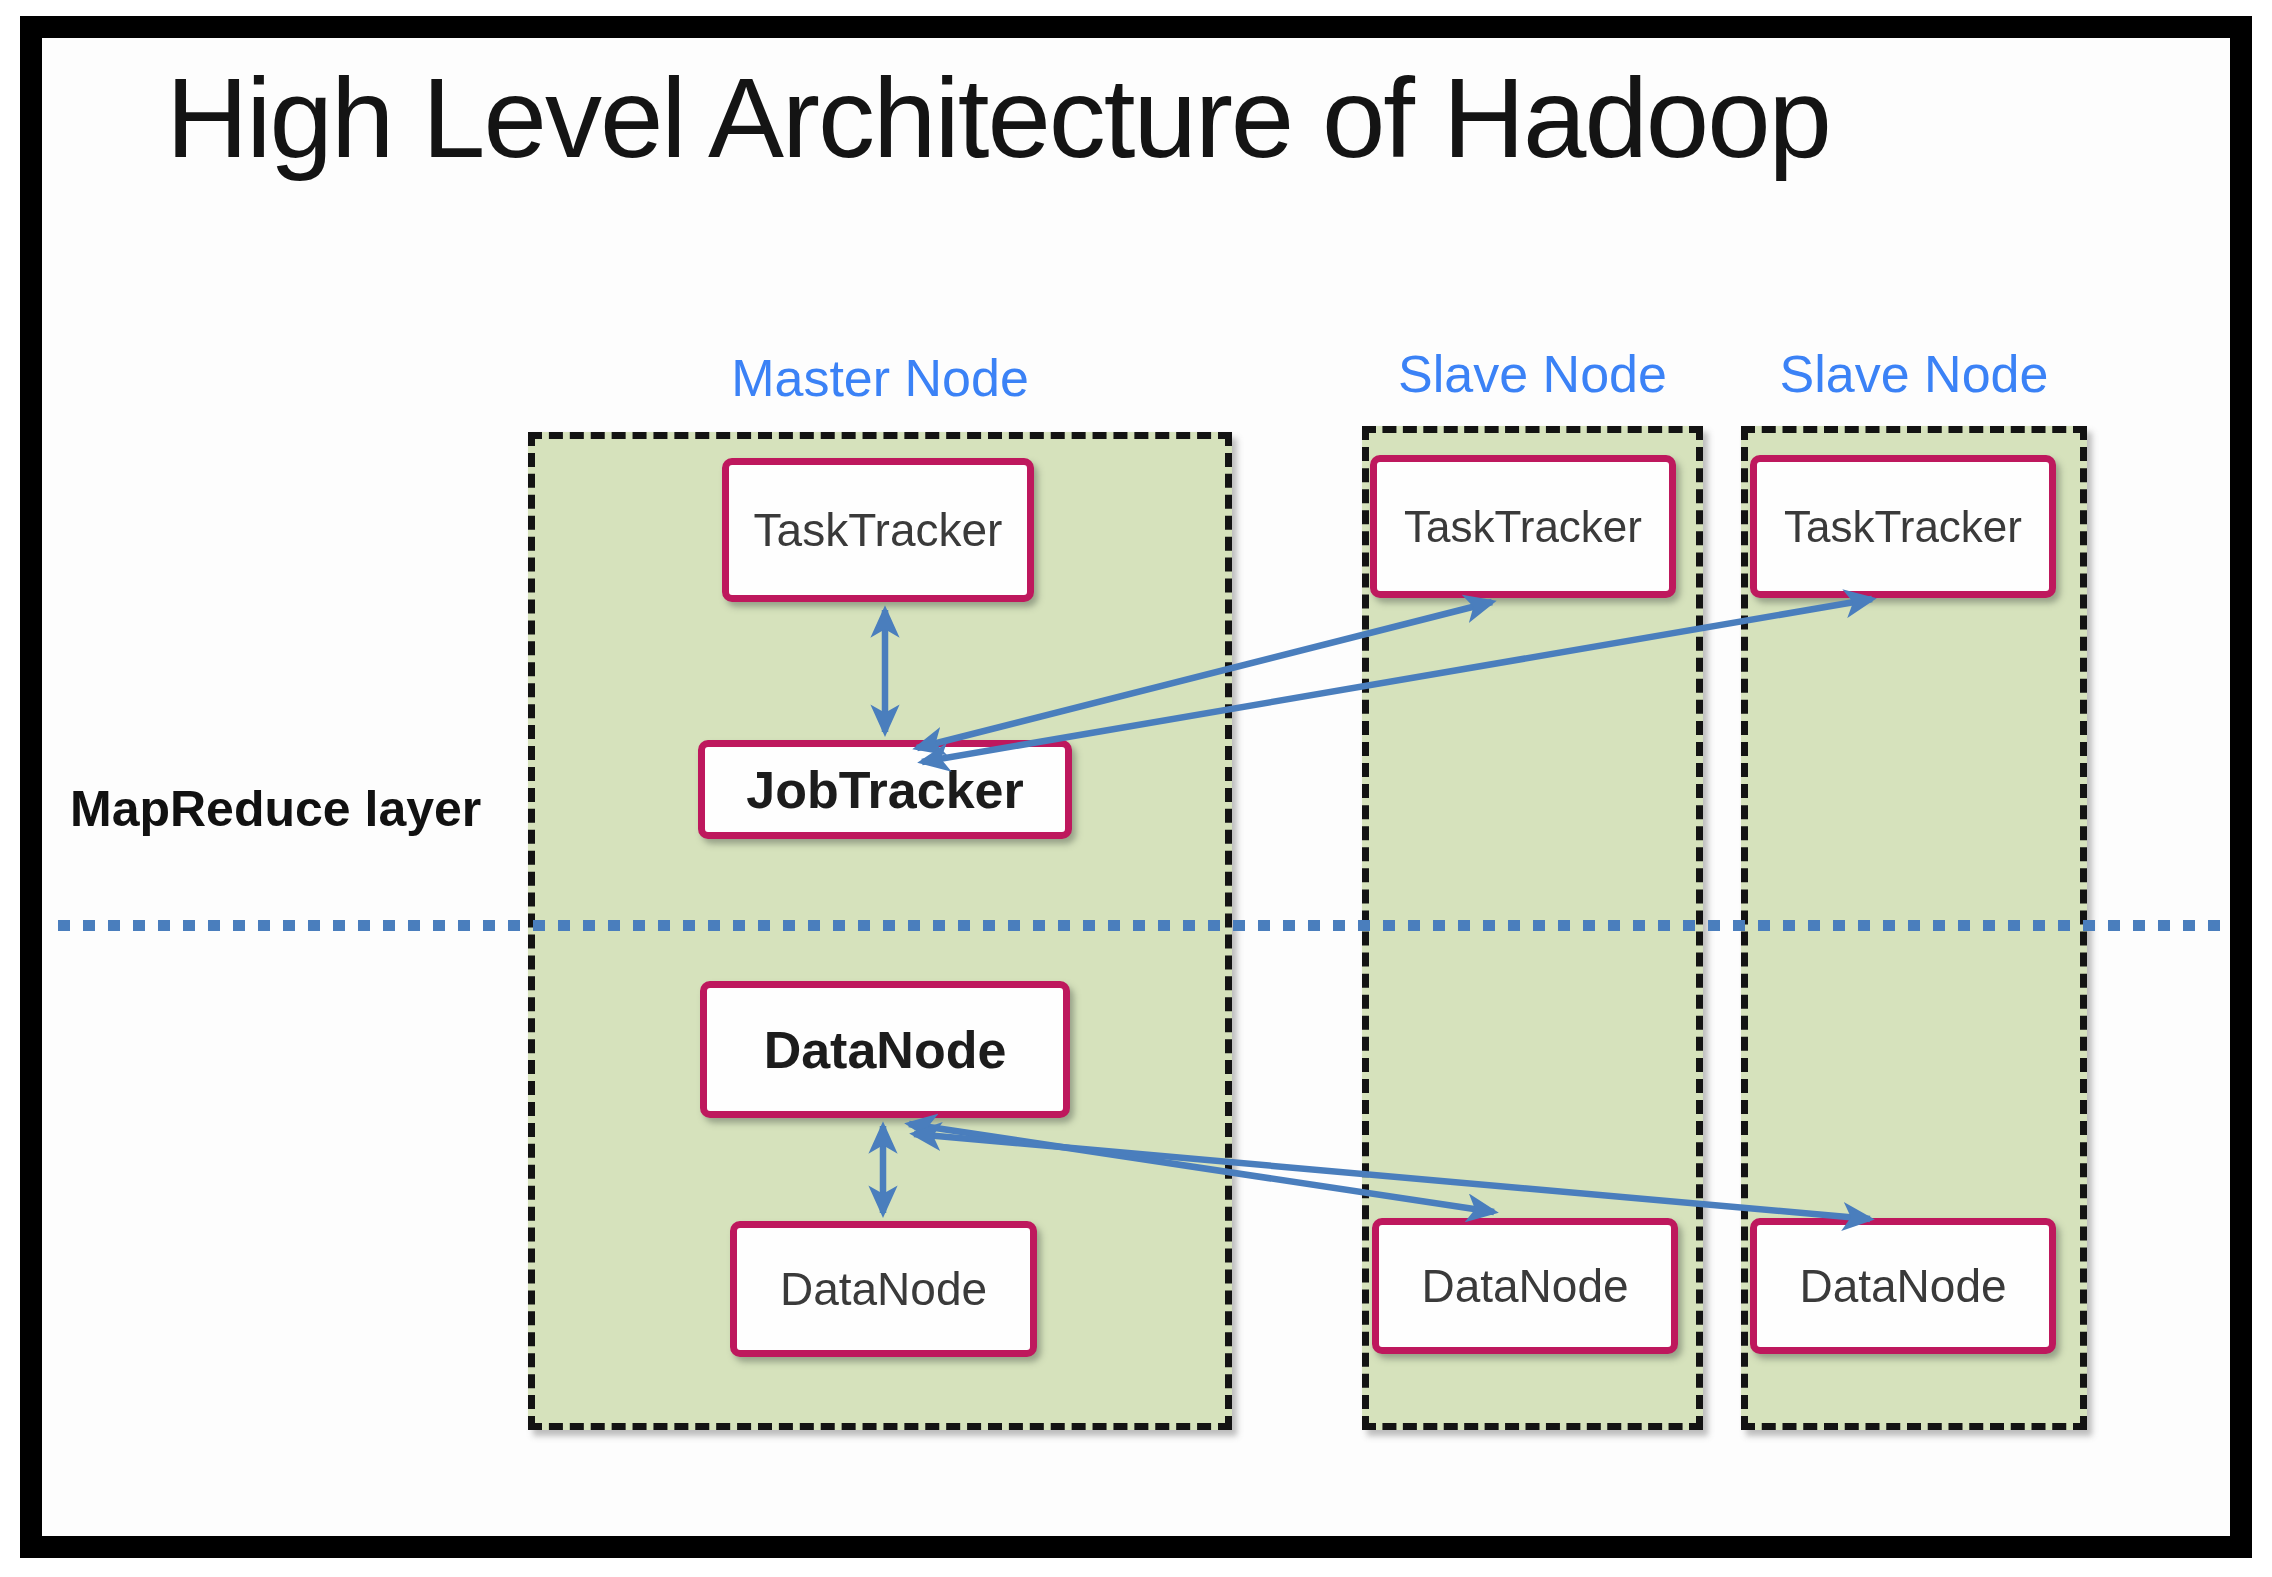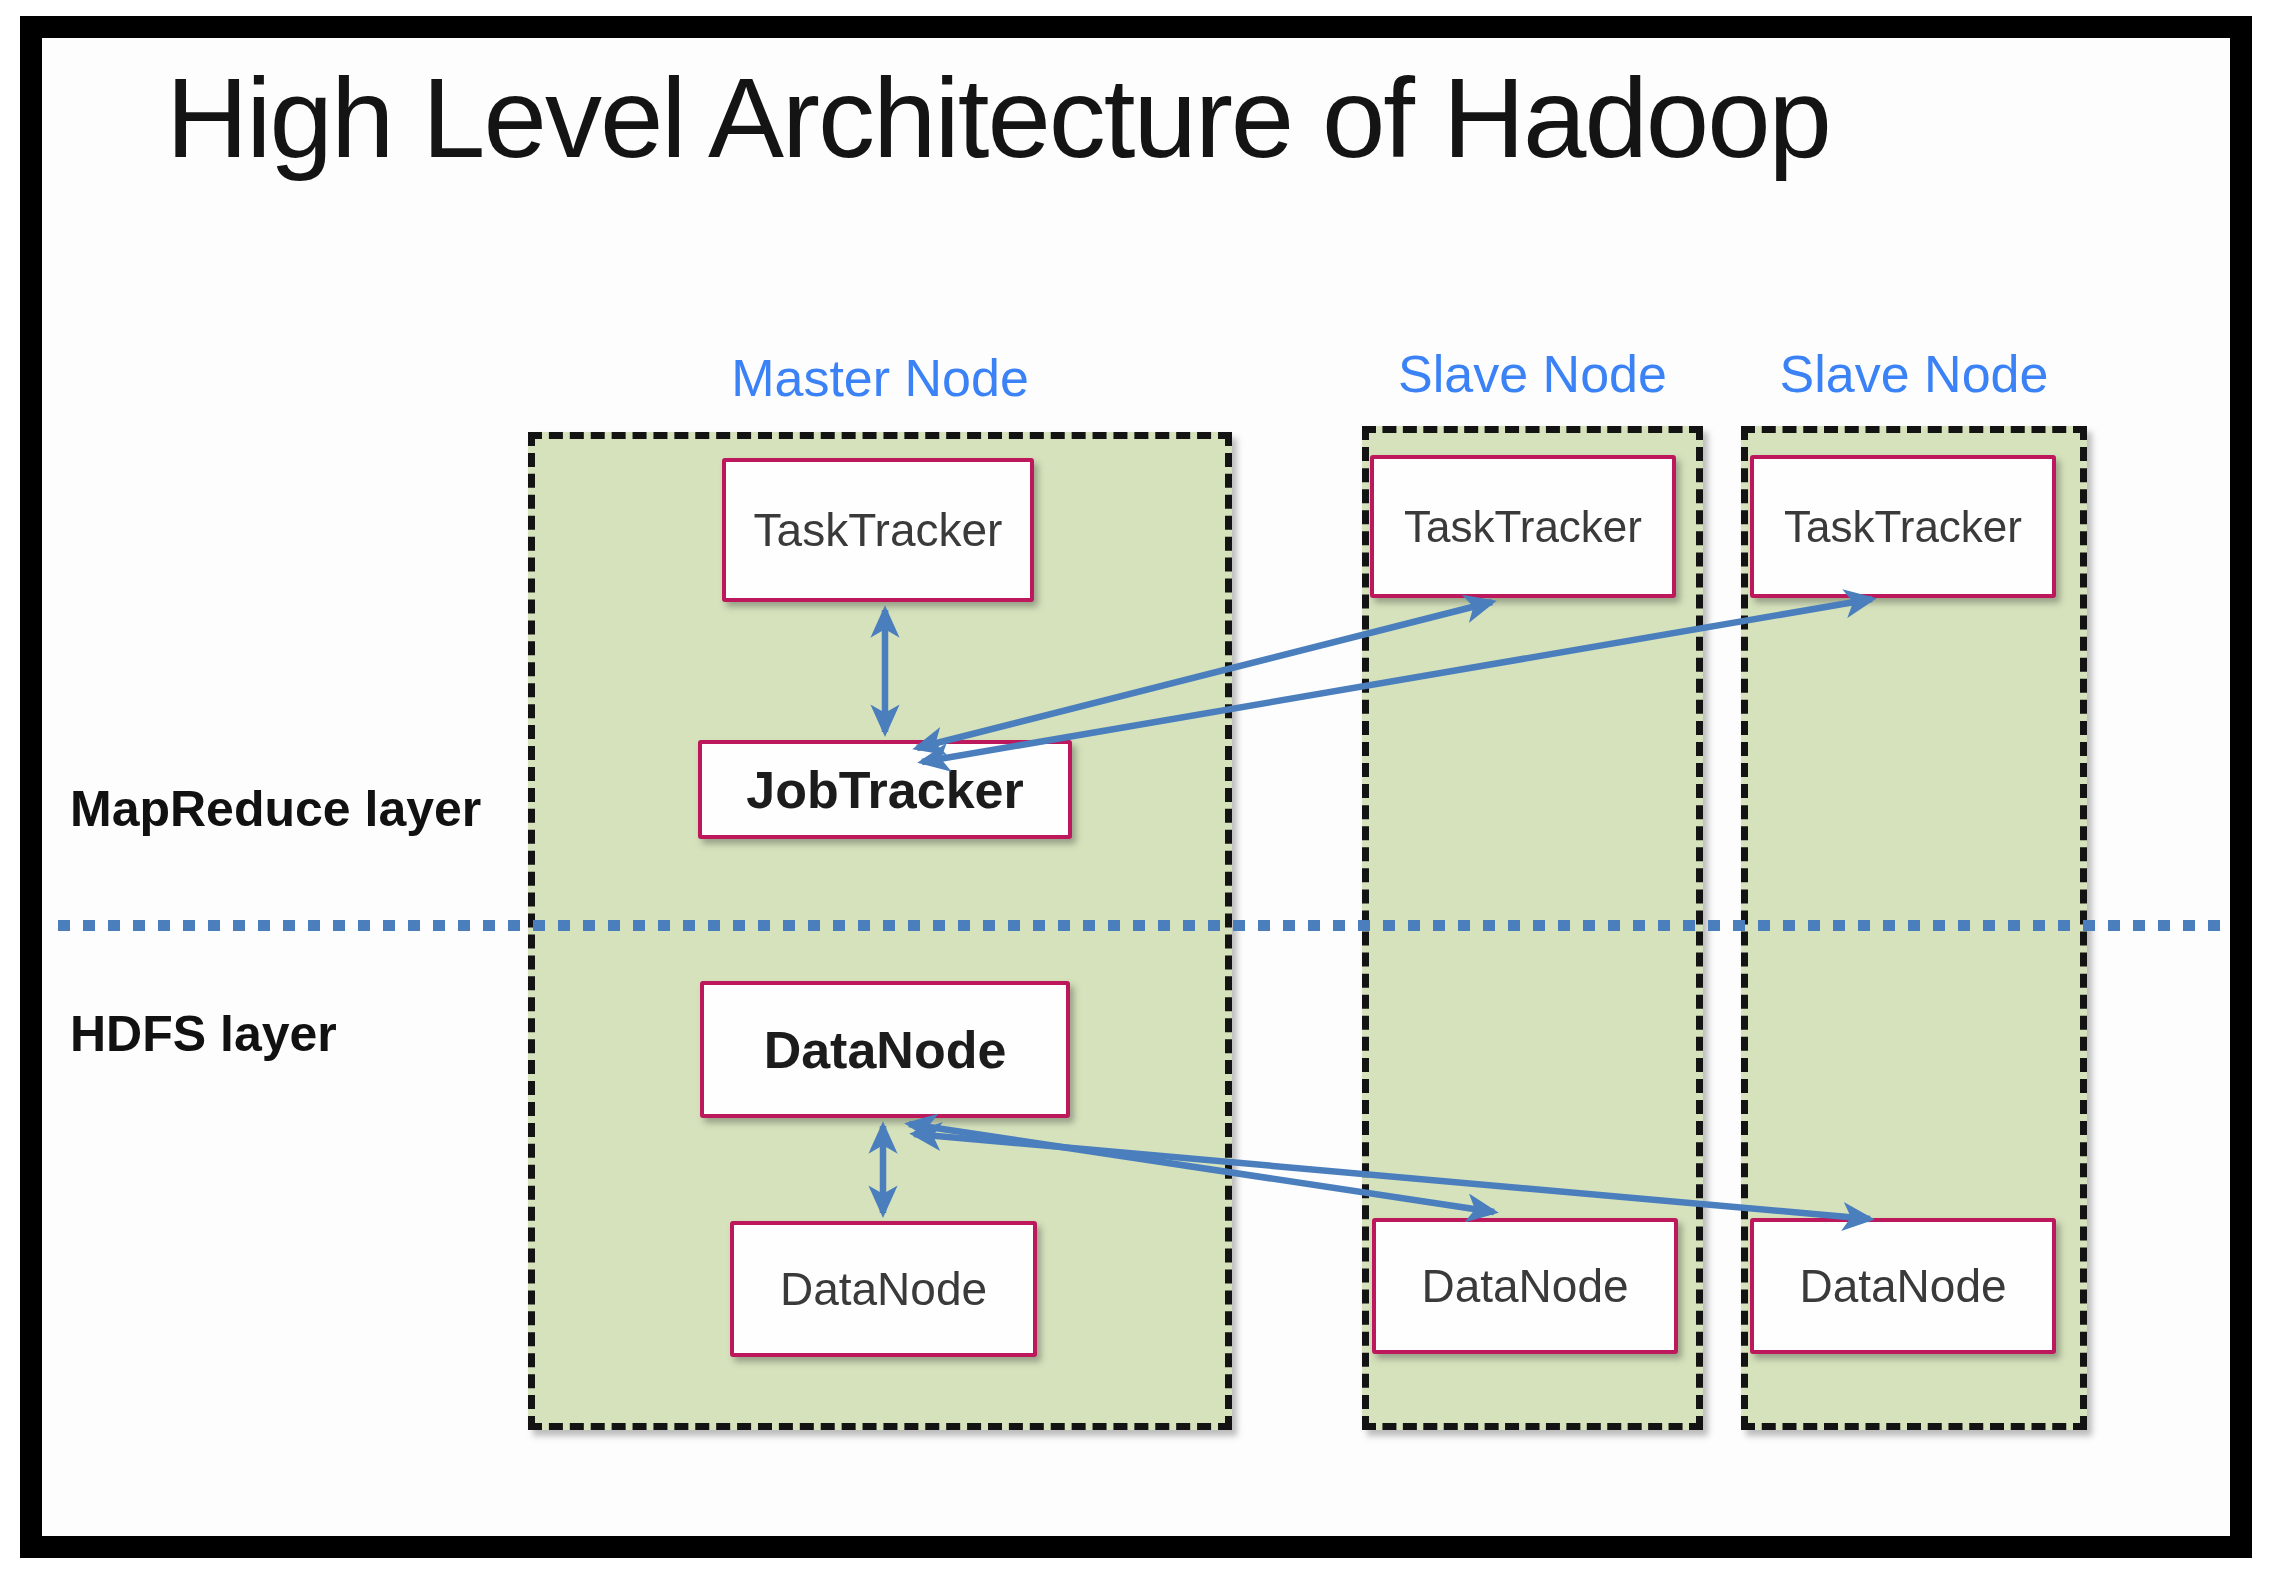--- a/index.html
+++ b/index.html
@@ -16,21 +16,21 @@
     font-size:114px;font-weight:400;color:#141414;letter-spacing:-2px;white-space:nowrap;
   }
   .node-label{
     position:absolute;text-align:center;font-size:52px;color:#3b82f6;white-space:nowrap;
   }
   .node{
     position:absolute;box-sizing:border-box;border:7px dashed #131313;
     background:#d6e2bc;box-shadow:5px 6px 6px rgba(110,110,110,0.45);
   }
   .component{
-    position:absolute;box-sizing:border-box;border:4px solid #be185d;border-radius:3px;
+    position:absolute;box-sizing:border-box;border:7px solid #be185d;border-radius:10px;
     background:#fefefe;display:flex;align-items:center;justify-content:center;
     font-size:46px;color:#3a3a3a;box-shadow:4px 5px 6px rgba(90,100,85,0.5);
     z-index:3;white-space:nowrap;
   }
   .component.bold{font-weight:700;font-size:52px;color:#1c1c1c;}
   .layer-label{
     position:absolute;width:430px;text-align:left;font-weight:700;
     font-size:50px;color:#111111;white-space:nowrap;z-index:2;
   }
   .divider{
@@ -50,21 +50,20 @@
 
   <div class="node-label" style="left:528px;top:348px;width:704px;">Master Node</div>
   <div class="node-label" style="left:1362px;top:344px;width:341px;">Slave Node</div>
   <div class="node-label" style="left:1741px;top:344px;width:346px;">Slave Node</div>
 
   <div class="node" style="left:528px;top:432px;width:704px;height:998px;"></div>
   <div class="node" style="left:1362px;top:426px;width:341px;height:1004px;"></div>
   <div class="node" style="left:1741px;top:426px;width:346px;height:1004px;"></div>
 
   <div class="layer-label" style="left:70px;top:780px;">MapReduce layer</div>
-  <div class="layer-label" style="left:70px;top:1005px;">HDFS layer</div>
 
   <div class="divider"></div>
 
   <div class="component" style="left:722px;top:458px;width:312px;height:144px;">TaskTracker</div>
   <div class="component bold" style="left:698px;top:740px;width:374px;height:99px;">JobTracker</div>
   <div class="component bold" style="left:700px;top:981px;width:370px;height:137px;">DataNode</div>
   <div class="component" style="left:730px;top:1221px;width:307px;height:136px;">DataNode</div>
 
   <div class="component" style="left:1370px;top:455px;width:306px;height:143px;font-size:44px;">TaskTracker</div>
   <div class="component" style="left:1372px;top:1218px;width:306px;height:136px;">DataNode</div>

